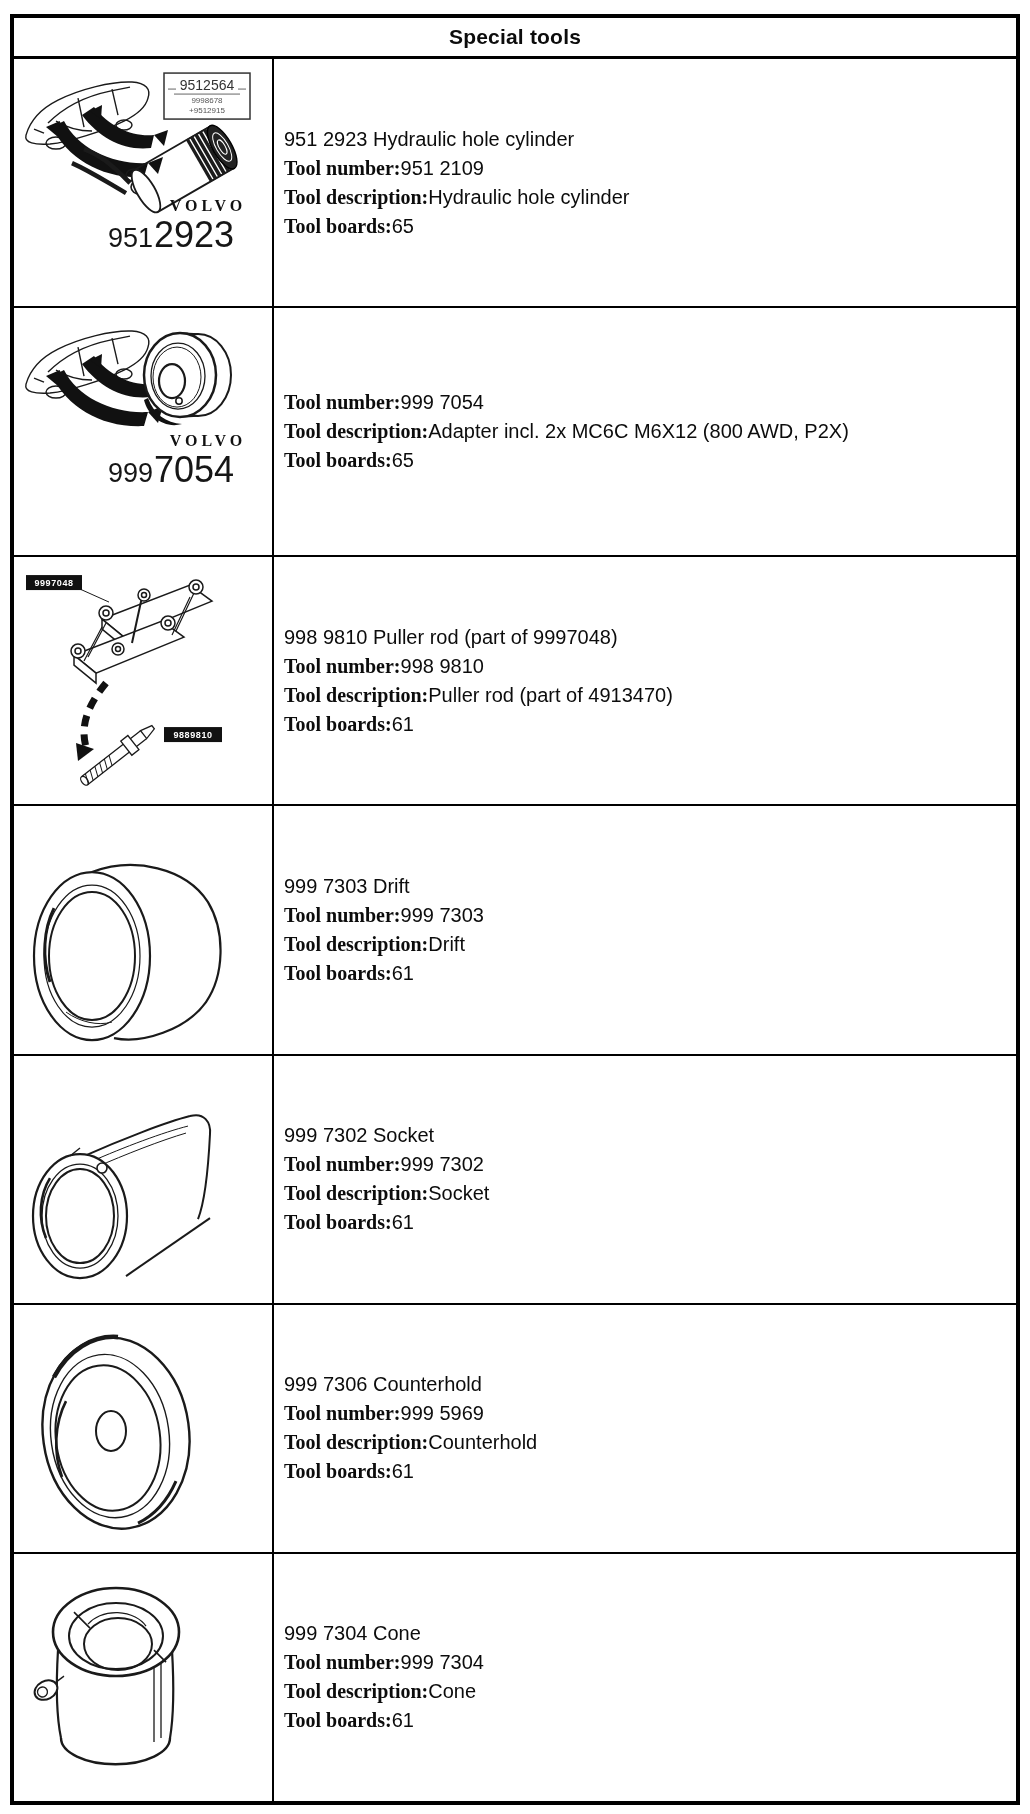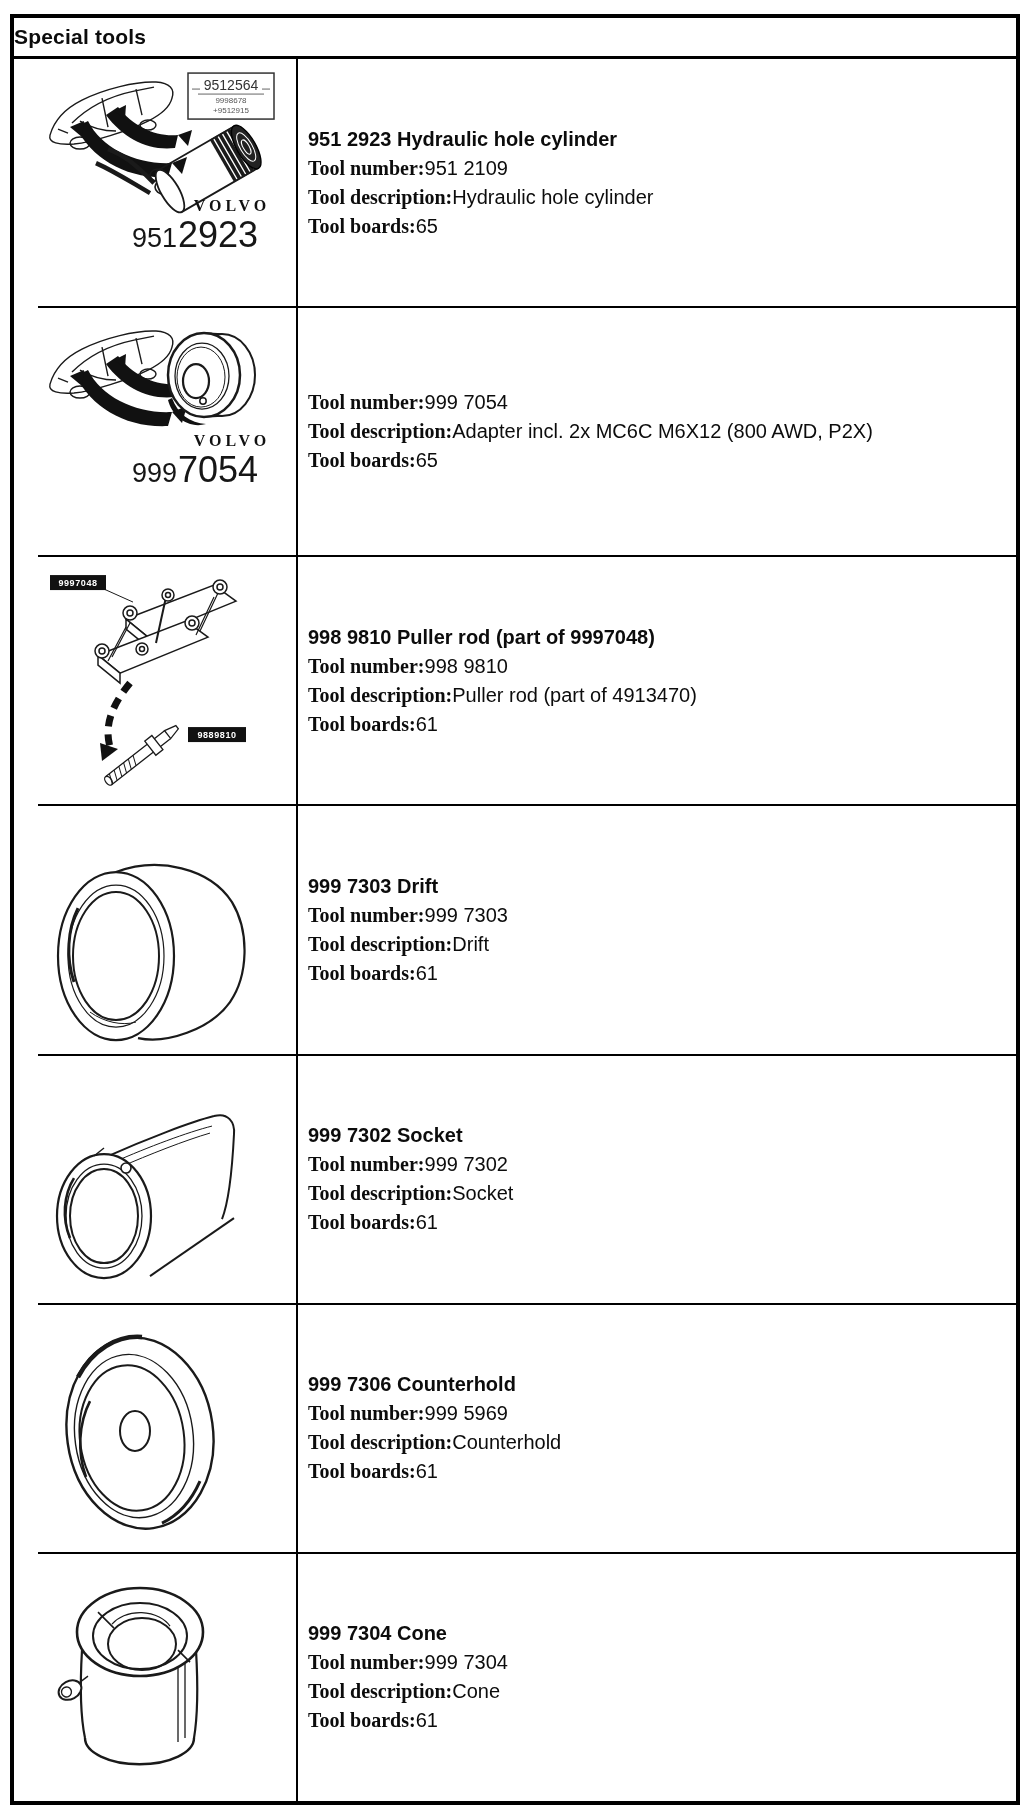--- a/index.html
+++ b/index.html
@@ -1,27 +1,27 @@
 <!DOCTYPE html>
 <html><head>
 <meta charset="utf-8">
 <style>
   html,body{margin:0;padding:0;background:#fff;}
   body{width:1030px;height:1814px;position:relative;font-family:"Liberation Sans",sans-serif;color:#0c0c0c;}
   .table{position:absolute;left:10px;top:14px;width:1010px;height:1791px;box-sizing:border-box;border:4px solid #000;display:flex;flex-direction:column;background:#fff;}
-  .thead{flex:0 0 38px;display:flex;align-items:center;justify-content:flex-start;border-bottom:3px solid #000;}
+  .thead{flex:0 0 38px;display:flex;align-items:center;justify-content:center;border-bottom:3px solid #000;}
   .thead .title{font-size:21px;font-weight:bold;letter-spacing:.2px;}
-  .rows{flex:1;display:flex;flex-direction:column;margin-left:24px;}
+  .rows{flex:1;display:flex;flex-direction:column;}
   .row{flex:1 1 0;display:flex;min-height:0;}
   .row + .row{border-top:2px solid #000;}
   .cell-img{flex:0 0 258px;border-right:2px solid #000;position:relative;overflow:hidden;}
   .cell-img svg{position:absolute;inset:0;width:100%;height:100%;}
   .cell-info{flex:1;display:flex;align-items:center;padding:0 8px 0 10px;min-width:0;}
   .line{font-size:20px;line-height:29px;white-space:nowrap;}
-  .title-line{font-weight:bold;}
+  .title-line{font-weight:normal;}
   .b{font-weight:bold;font-family:Liberation Serif, serif;}
   svg text{font-family:"Liberation Sans",sans-serif;}
   svg text.serifmark{font-family:"Liberation Serif",serif;}
 </style>
 </head>
 <body>
 
 <svg width="0" height="0" style="position:absolute" aria-hidden="true">
   <defs>
     <g id="car-sketch" stroke="#1a1a1a" fill="none" stroke-width="1.4">

